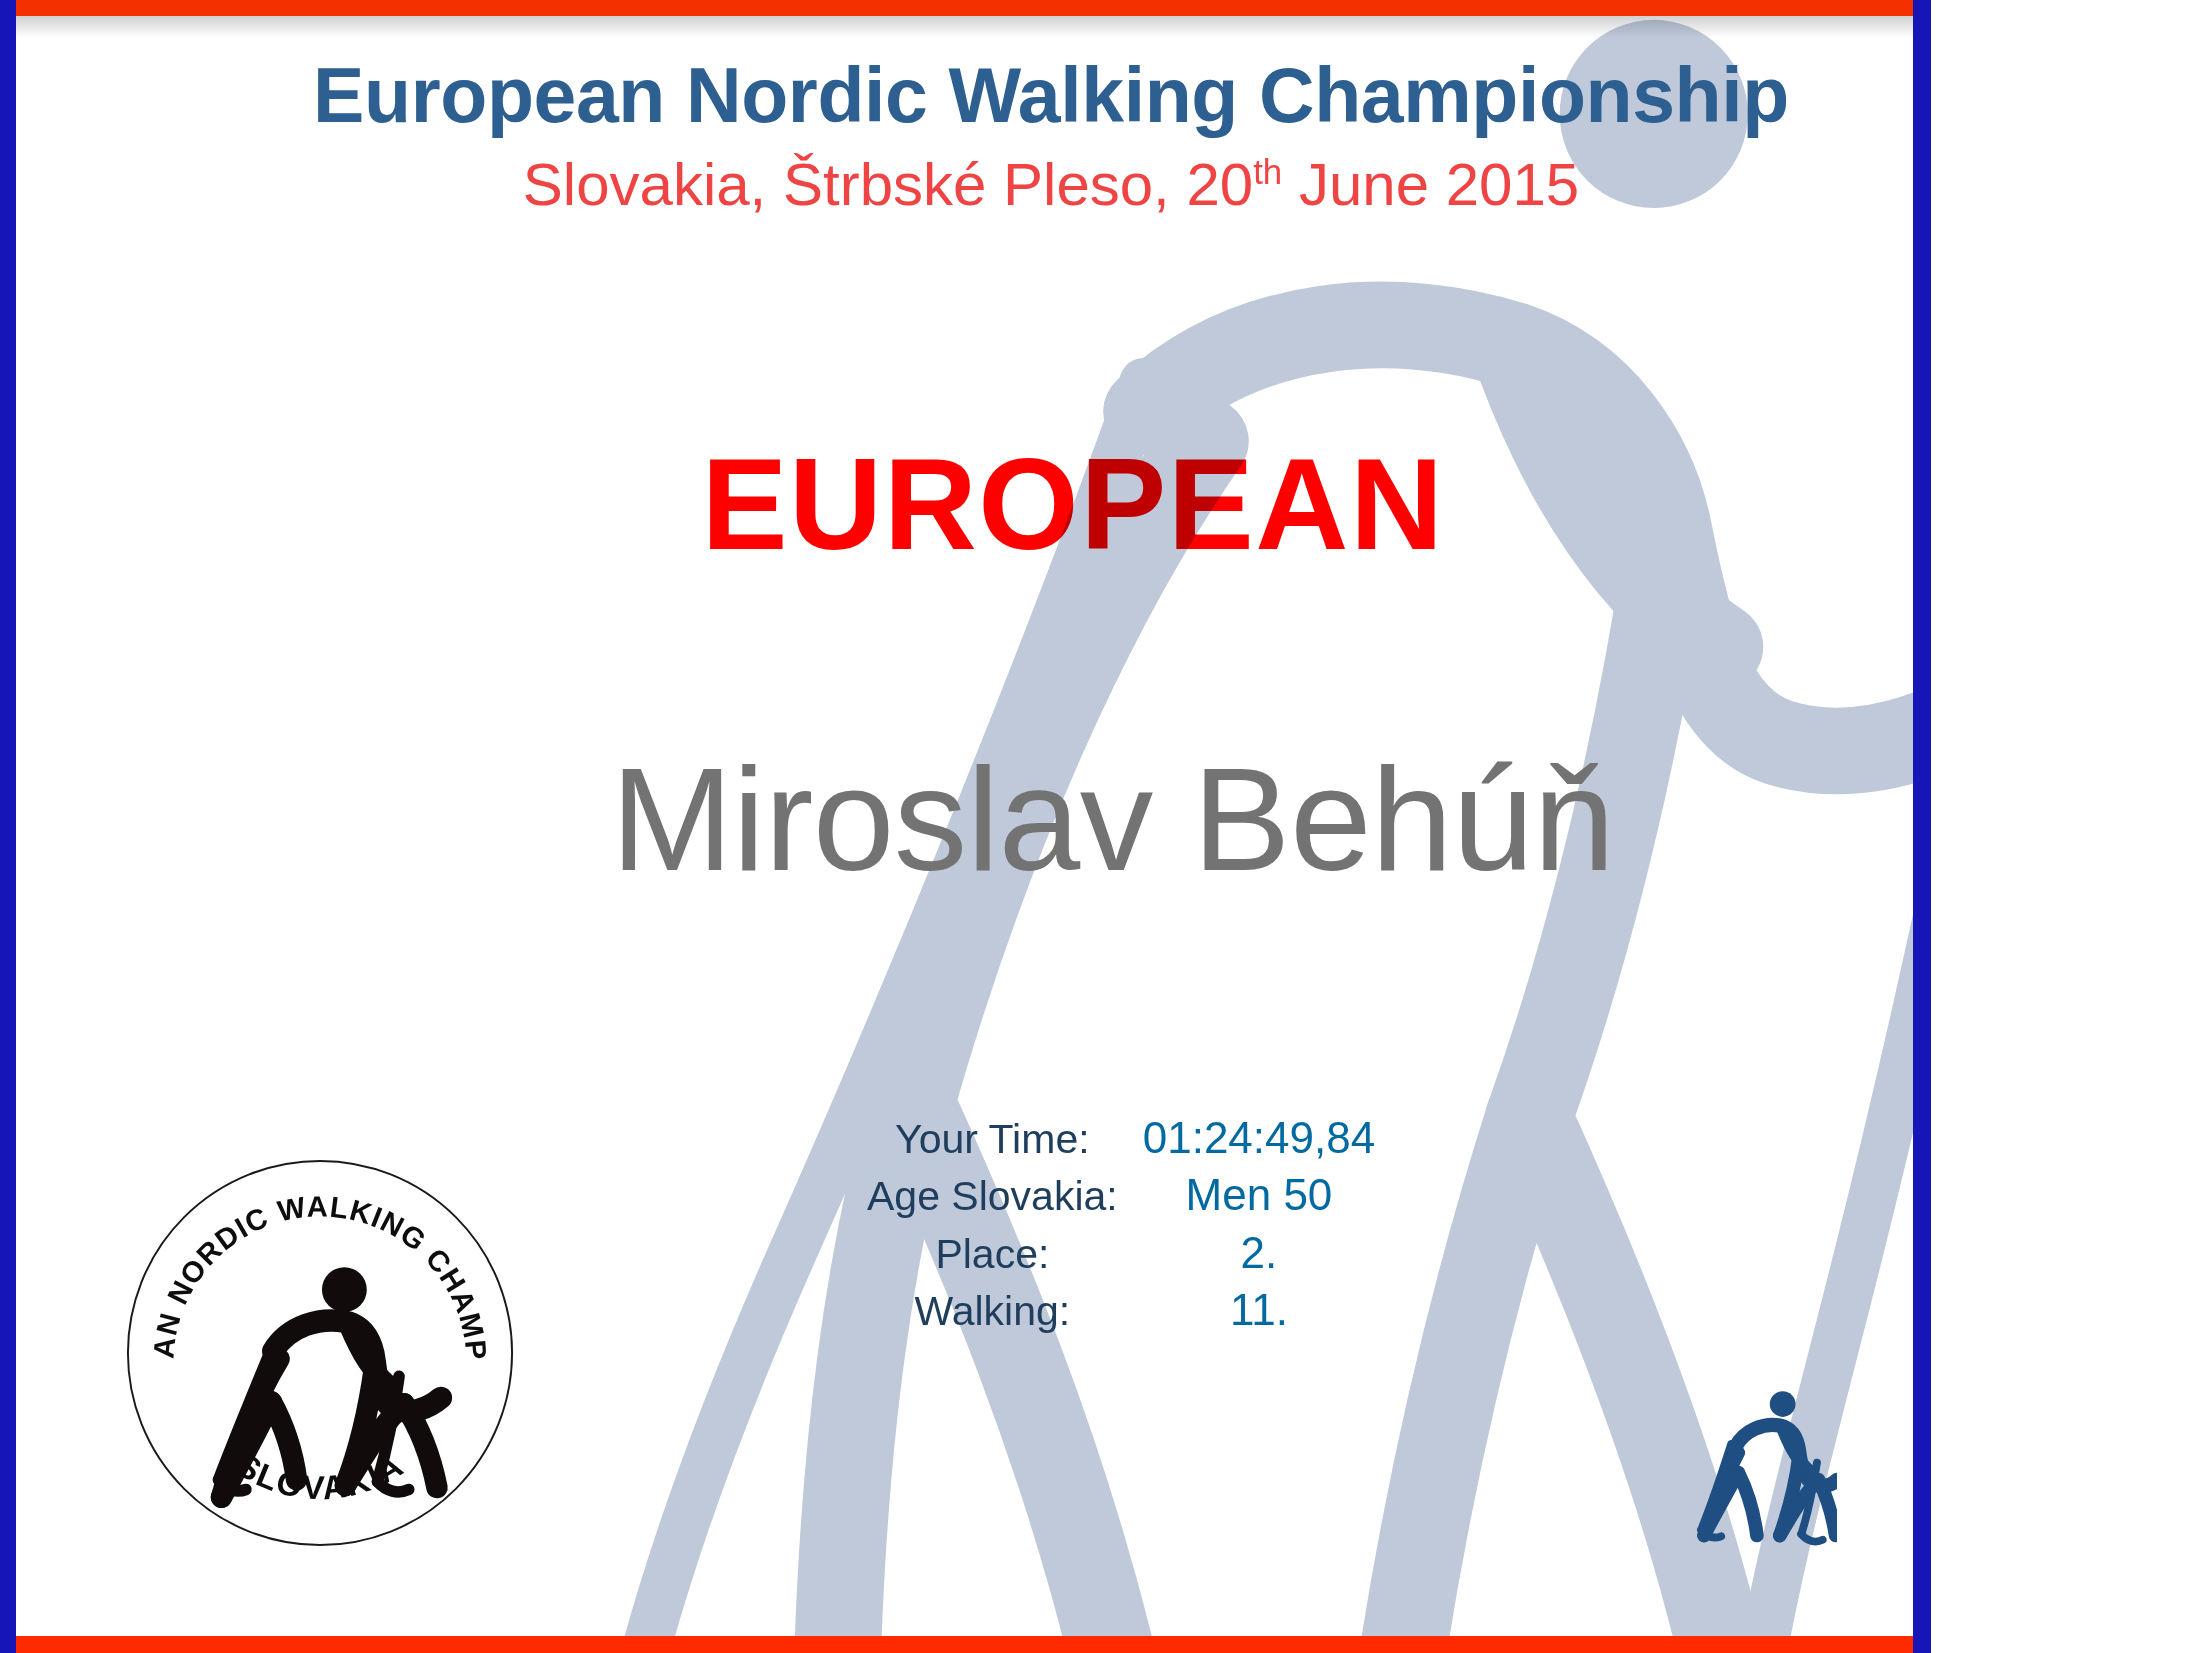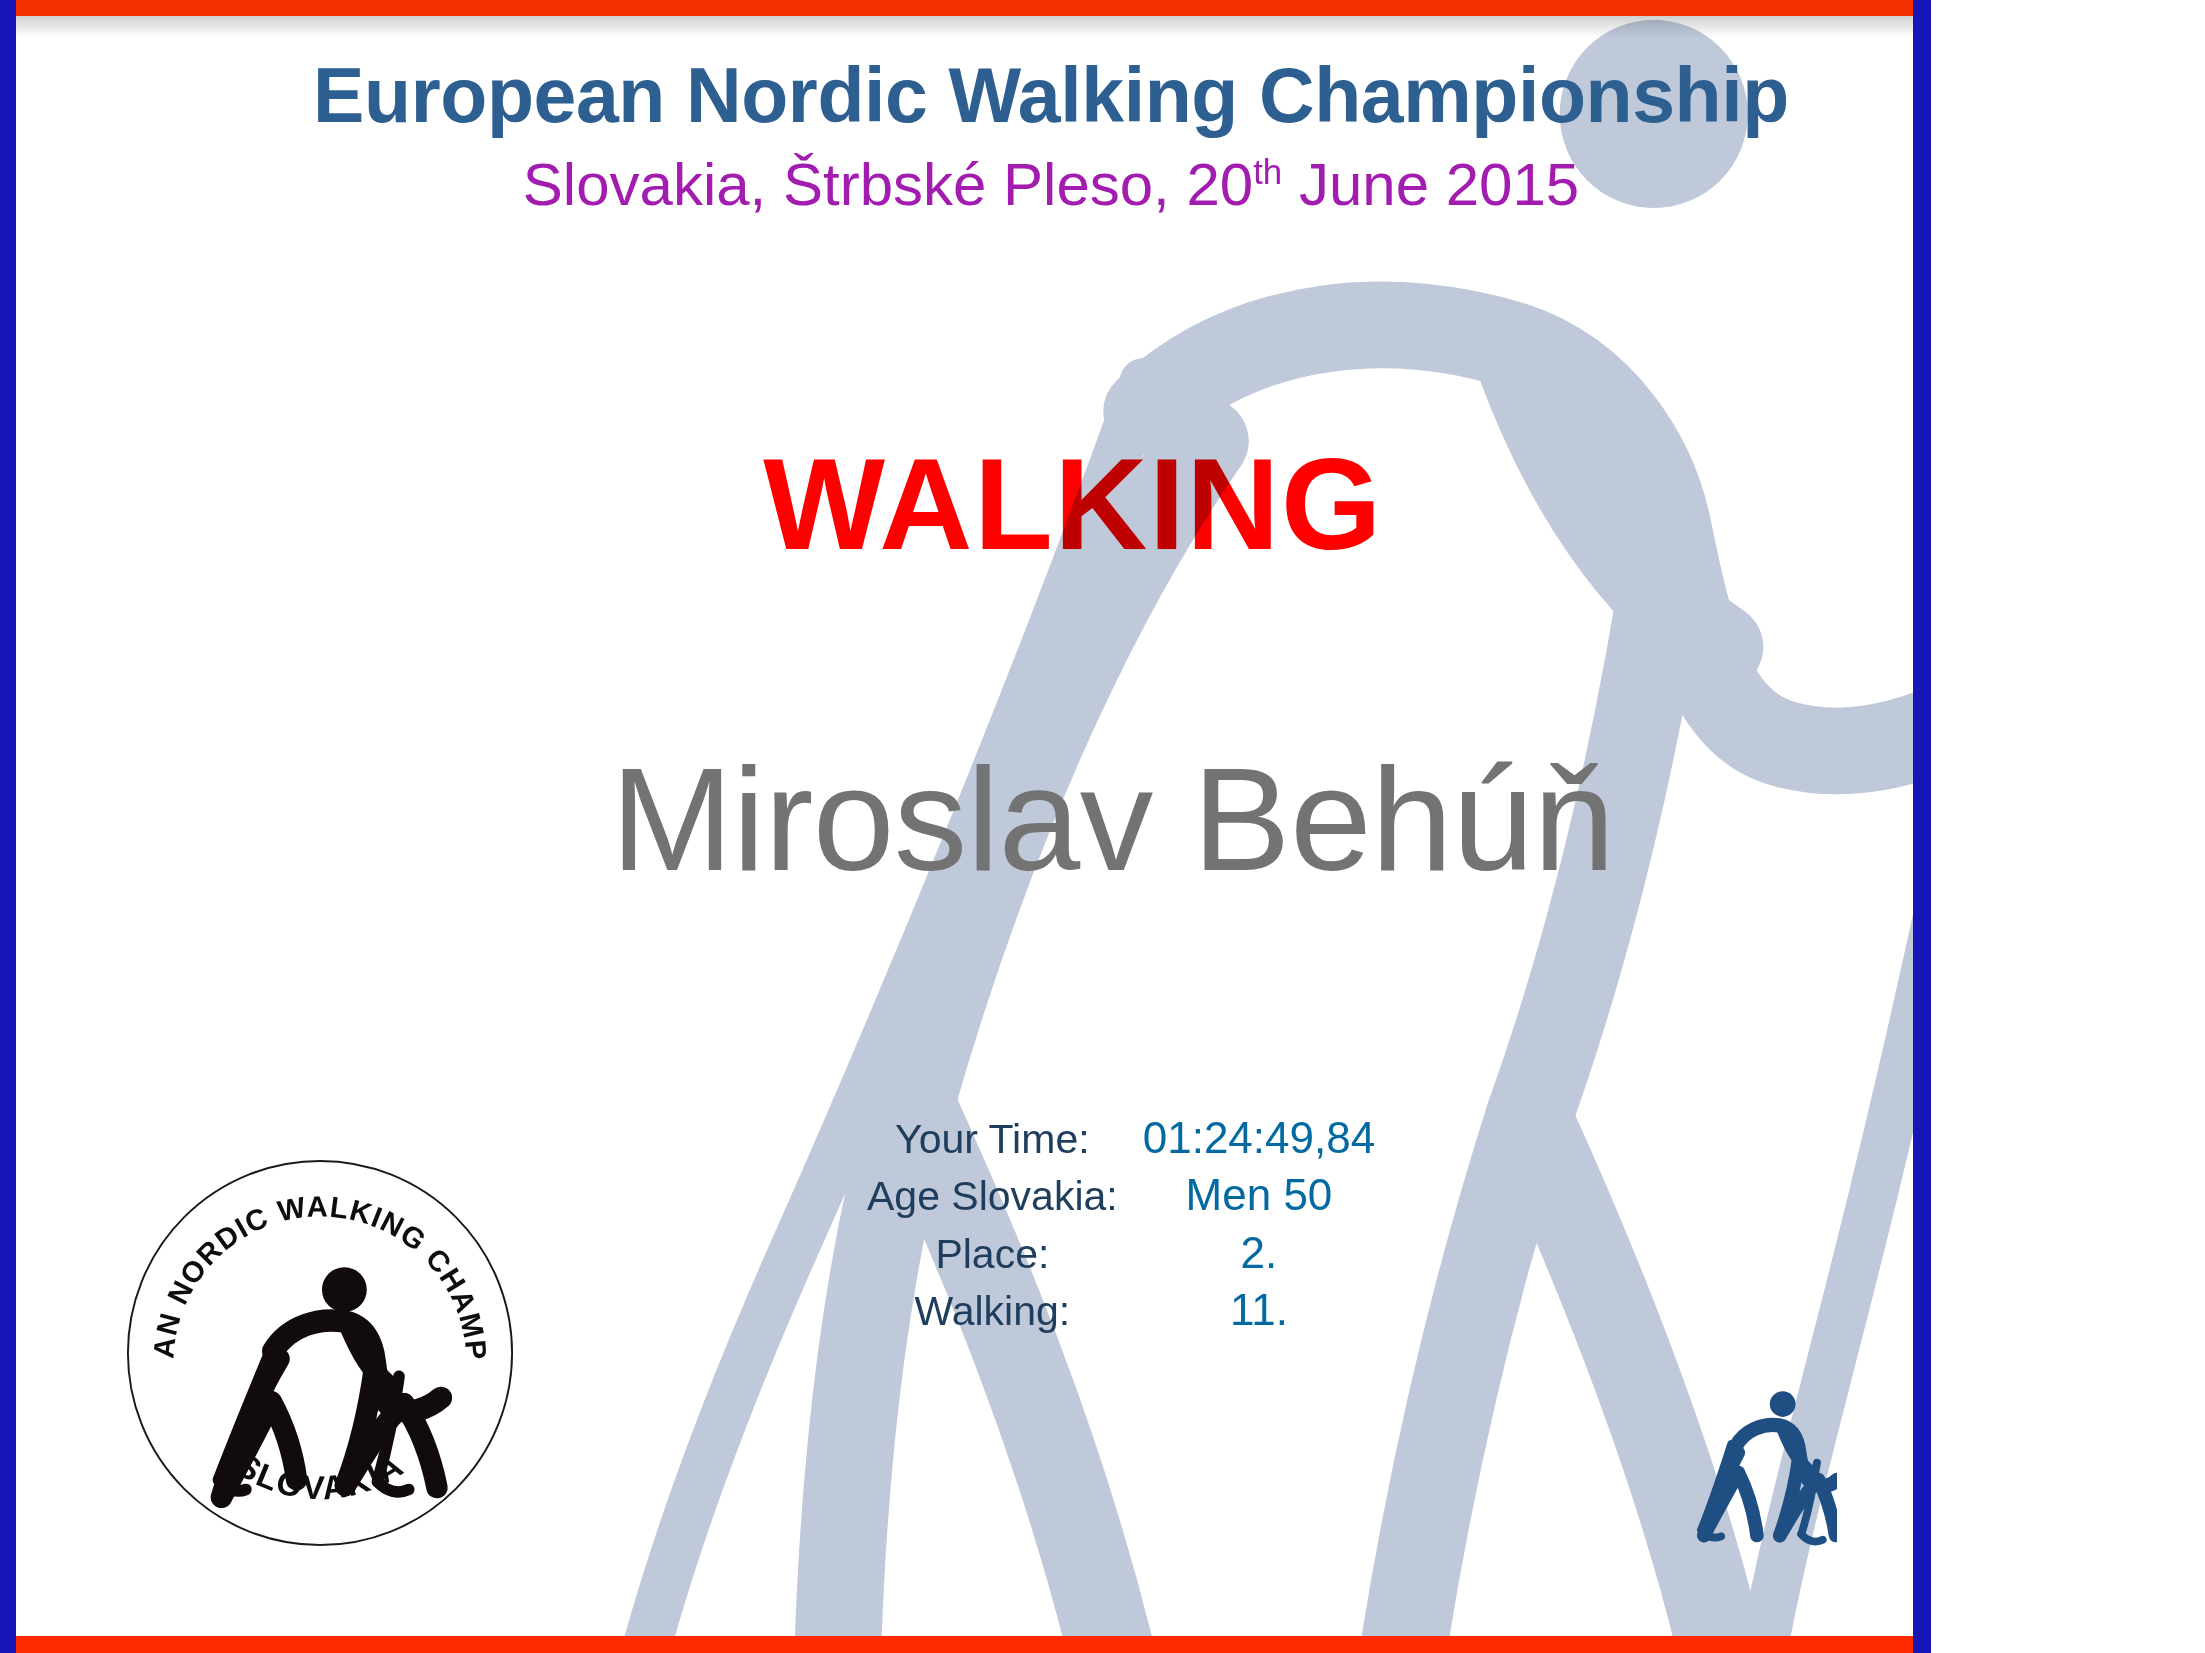--- a/index.html
+++ b/index.html
@@ -74,21 +74,21 @@
     font-size: 77px;
     font-weight: bold;
     color: #2E5F91;
     letter-spacing: -0.4px;
     line-height: 1.15;
     margin: 0;
     white-space: nowrap;
   }
   .subtitle {
     font-size: 60px;
-    color: #a21caf;
+    color: #ef4444;
     margin: 10.3px 0 0 0;
     line-height: 1.15;
     white-space: nowrap;
   }
   .subtitle sup {
     font-size: 0.58em;
     vertical-align: super;
     line-height: 0;
   }
 
@@ -216,21 +216,21 @@
     <circle cx="2720" cy="930" r="72" fill="#BFC9DA"></circle>
   </svg>
 
   <div class="inner-shadow"></div>
 
   <div class="header">
     <div class="title">European Nordic Walking Championship</div>
     <div class="subtitle"><span>Slovakia, Štrbské Pleso, 20</span><sup>th</sup><span> June 2015</span></div>
   </div>
 
-  <div class="finisher">WALKING</div>
+  <div class="finisher">EUROPEAN</div>
 
   <div class="athlete">Miroslav Behúň</div>
 
   <div class="results">
     <table>
       <tbody>
         <tr>
           <td class="r-label">Your Time:</td>
           <td class="r-value">01:24:49,84</td>
         </tr>

